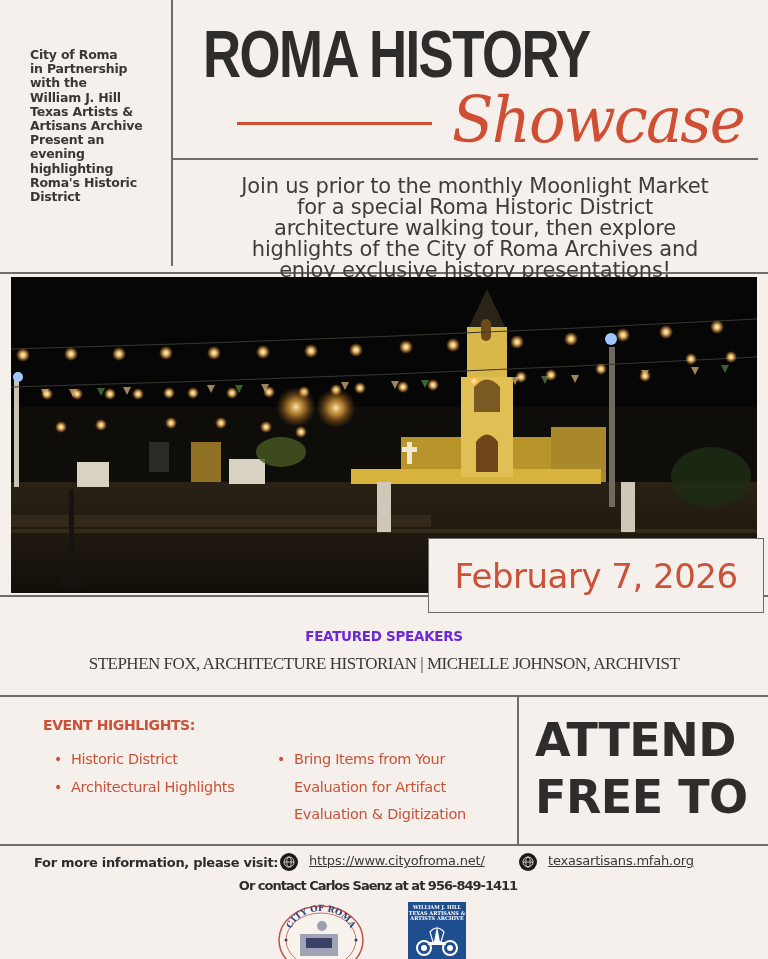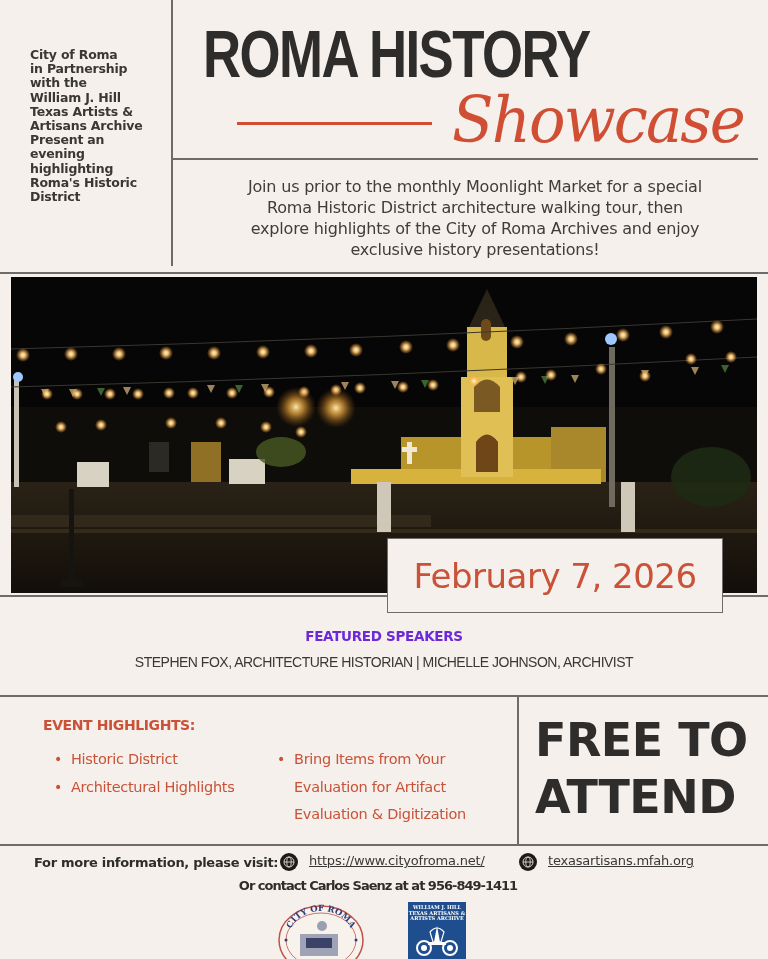--- a/index.html
+++ b/index.html
@@ -36,49 +36,49 @@
   .showcase {
     left: 452px; top: 80px;
     font-family: "DejaVu Serif", serif; font-style: italic;
     font-size: 64px; line-height: 80px; color: #d04f34;
     letter-spacing: -2px; white-space: nowrap;
     transform: scaleX(0.95); transform-origin: left top;
   }
 
   .tagline {
     left: 240px; top: 176px; width: 470px;
-    text-align: center; font-size: 16px; line-height: 21px; color: #3f3c3a;
+    text-align: center; font-size: 21px; line-height: 21px; color: #3f3c3a;
     font-family: "DejaVu Sans", sans-serif; letter-spacing: -0.2px;
   }
 
   
   .photo {
     left: 11px; top: 277px; width: 746px; height: 316px;
     background: #0a0807; overflow: hidden;
   }
   .photo svg { display: block; }
 
   .date-box {
-    left: 387px; top: 538px; width: 336px; height: 75px;
+    left: 428px; top: 538px; width: 336px; height: 75px;
     background: #f5f0eb; border: 1.5px solid #6e6b68;
     display: flex; align-items: center; justify-content: center;
   }
   .date-text {
     font-family: "DejaVu Sans", sans-serif;
     font-size: 34px; color: #c95238; letter-spacing: -0.5px;
   }
 
   .speakers-title {
     left: 0; top: 628px; width: 768px; text-align: center;
     font-family: "DejaVu Sans", sans-serif; font-weight: bold;
     font-size: 13.5px; color: #6d28d9; letter-spacing: -0.3px;
   }
   .speakers-names {
     left: 0; top: 654px; width: 768px; text-align: center;
-    font-family: Liberation Sans, sans-serif; font-size: 14px; color: #3a3836;
+    font-family: Liberation Serif, serif; font-size: 17px; color: #3a3836;
     letter-spacing: -0.5px;
   }
 
   .hl-title {
     left: 43px; top: 717px;
     font-family: "DejaVu Sans", sans-serif; font-weight: bold;
     font-size: 14px; color: #c95238; letter-spacing: -0.4px;
   }
   .hl-col { position: absolute; top: 746px; list-style: none; }
   .hl-col li {
@@ -313,22 +313,22 @@
 <ul class="hl-col" style="left:277px;">
   <li>
     <span class="bullet">•</span>
     <span class="cont">Bring Items from Your</span>
     <span class="cont">Evaluation for Artifact</span>
     <span class="cont">Evaluation &amp; Digitization</span>
   </li>
 </ul>
 
 <div class="abs free">
+  <div>ATTEND</div>
   <div>FREE TO</div>
-  <div>ATTEND</div>
 </div>
 
 <div class="abs visit-row">
   <span class="visit-label">For more information, please visit:</span>
   <span class="globe" style="left:280px;">
     <svg width="12" height="12" viewBox="0 0 12 12">
         <circle cx="6" cy="6" r="5" fill="none" stroke="#d9d4cc" stroke-width="1"></circle>
         <ellipse cx="6" cy="6" rx="2.2" ry="5" fill="none" stroke="#d9d4cc" stroke-width="0.9"></ellipse>
         <line x1="1" y1="6" x2="11" y2="6" stroke="#d9d4cc" stroke-width="0.9"></line>
       </svg>

